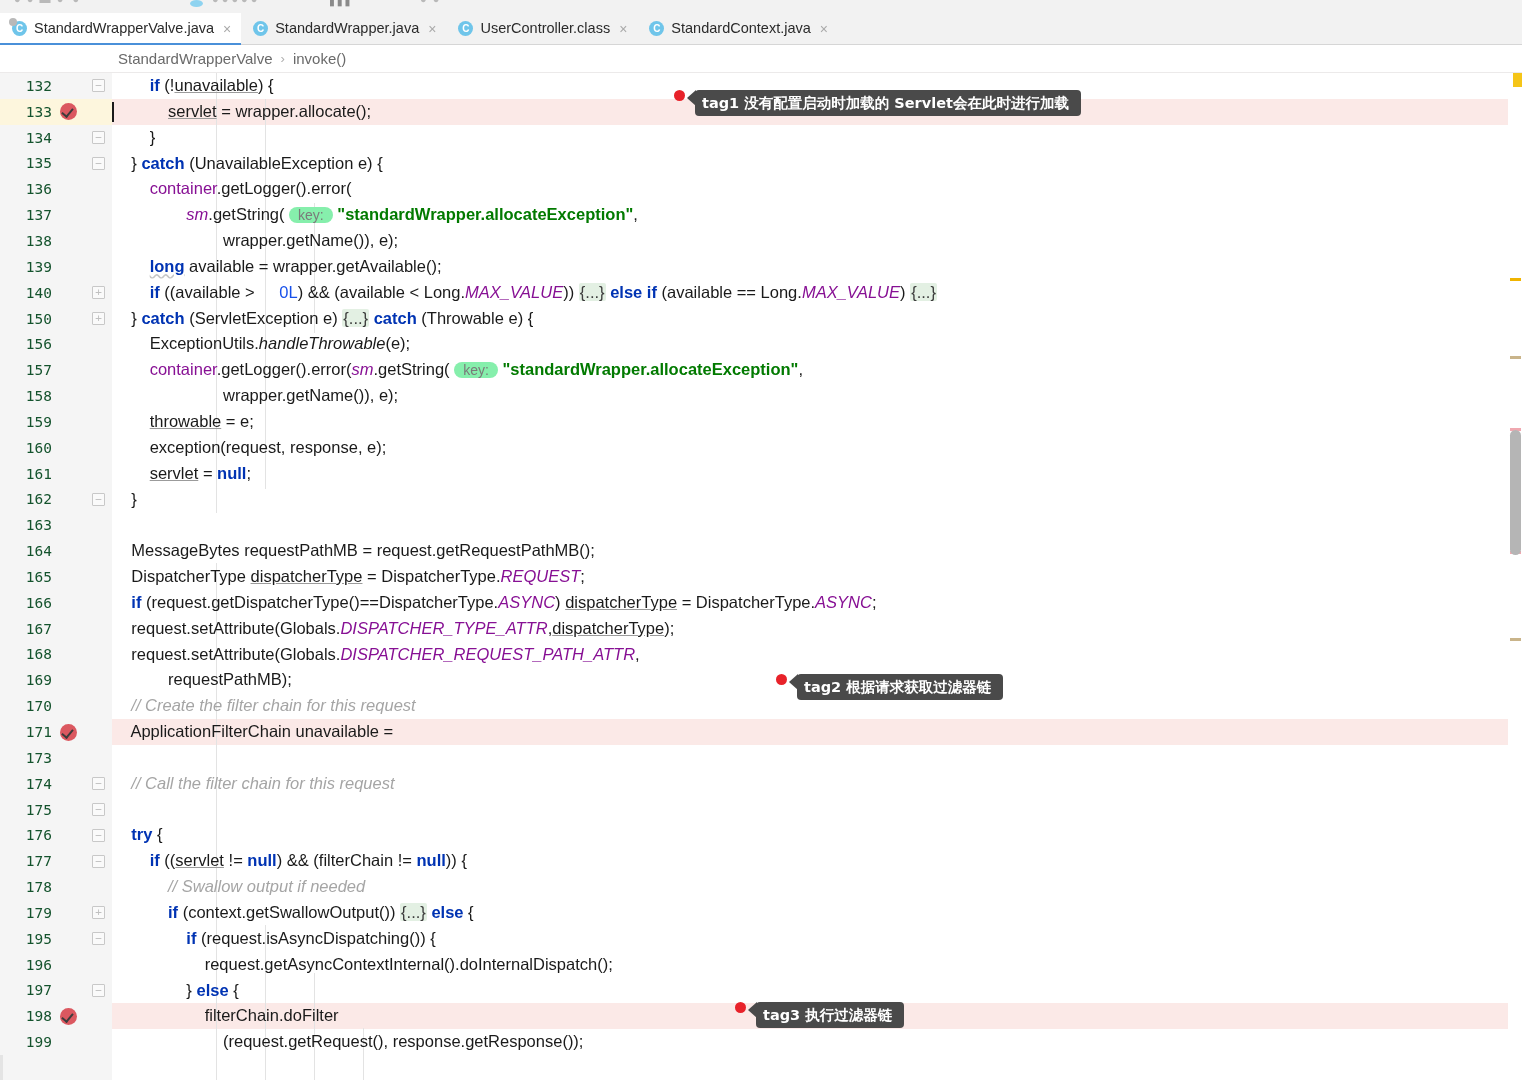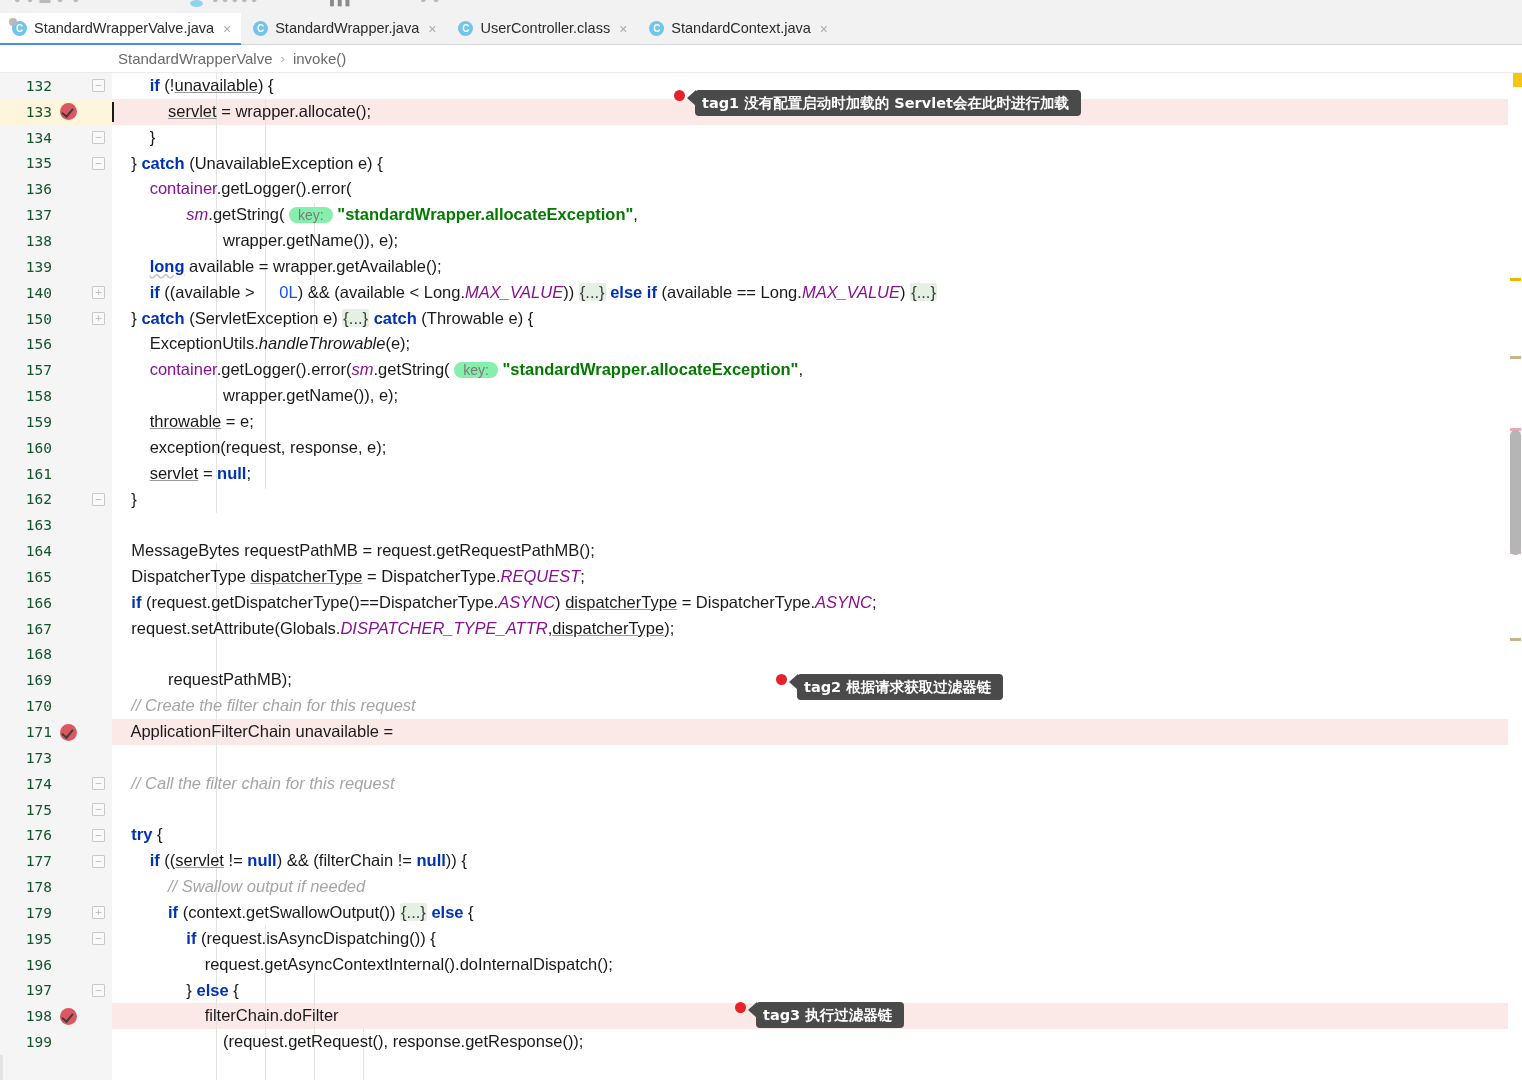--- a/index.html
+++ b/index.html
@@ -485,20 +485,21 @@
         <div class="lineno-cell">
           <span class="lineno">167</span>
         </div>
         <div class="code">    request.setAttribute(Globals.<span class="sfld">DISPATCHER_TYPE_ATTR</span>,<span class="ul">dispatcherType</span>);</div>
       </div>
 
       <div class="row">
         <div class="lineno-cell">
           <span class="lineno">168</span>
         </div>
+        <div class="code">    request.setAttribute(Globals.<span class="sfld">DISPATCHER_REQUEST_PATH_ATTR</span>,</div>
       </div>
 
       <div class="row">
         <div class="lineno-cell">
           <span class="lineno">169</span>
         </div>
         <div class="code">            requestPathMB);</div>
       </div>
 
       <div class="row">

